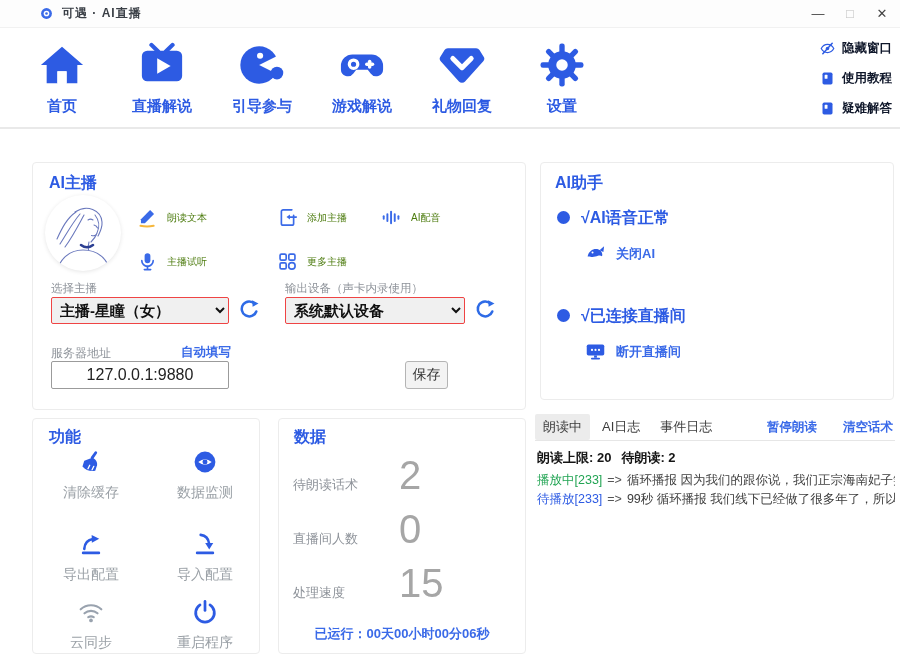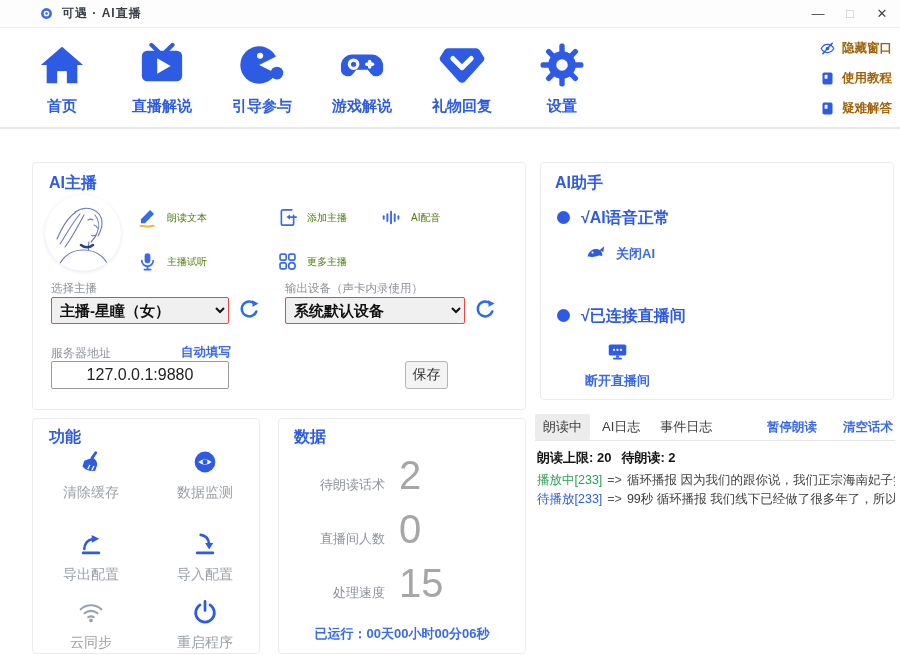--- a/index.html
+++ b/index.html
@@ -18,21 +18,21 @@
 
   
   .navbar { position:absolute; left:0; top:28px; width:900px; height:99px; background:#fff;
     display:flex; align-items:flex-start; padding:14px 0 0 12px; }
   .nav-item { width:100px; display:flex; flex-direction:column; align-items:center; cursor:pointer; }
   .nav-item svg { width:46px; height:46px; }
   .nav-label { margin-top:9px; font-size:15px; font-weight:600; color:#2d5be3; }
   .quick-links { position:absolute; right:8px; top:40px; display:flex; flex-direction:column; gap:13px; }
   .quick-link { display:flex; align-items:center; gap:7px; cursor:pointer; }
   .quick-link svg { width:15px; height:15px; }
-  .quick-label { font-size:12.5px; color:#a16207; font-weight:600; }
+  .quick-label { font-size:12.5px; color:#0f172a; font-weight:600; }
   .nav-divider { position:absolute; left:0; top:127px; width:900px; height:2px; background:#e9e9e9; }
 
   
   .panel { position:absolute; background:#fff; border:1px solid #ececec; border-radius:4px; }
   .panel-title { font-size:16px; font-weight:bold; color:#2d5be3; }
 
   #panel-anchor   { left:32px;  top:162px; width:494px; height:248px; }
   #panel-assistant{ left:540px; top:162px; width:354px; height:238px; }
   #panel-functions{ left:32px;  top:418px; width:228px; height:236px; }
   #panel-data     { left:278px; top:418px; width:248px; height:236px; }
@@ -67,21 +67,21 @@
   #panel-functions .panel-title { position:absolute; left:16px; top:8px; }
   .fn-item { position:absolute; width:104px; text-align:center; cursor:pointer; }
   .fn-item svg { width:26px; height:26px; }
   .fn-label { margin-top:5px; font-size:14px; color:#9aa0a6; }
   .fn-col1 { left:6px; } .fn-col2 { left:120px; }
   .fn-row1 { top:30px; } .fn-row2 { top:112px; } .fn-row3 { top:180px; }
 
   
   #panel-data .panel-title { position:absolute; left:15px; top:8px; }
   .stat { position:absolute; left:14px; display:flex; align-items:center; }
-  .stat-label { width:92px; text-align:right; font-size:13px; color:#8d9299;margin-top:20px; }
+  .stat-label { width:92px; font-size:13px; color:#8d9299;margin-top:20px; }
   .stat-value { margin-left:14px; font-size:40px; color:#a6a6a6; font-weight:300; line-height:1; }
   .stat1 { top:36px; } .stat2 { top:90px; } .stat3 { top:144px; }
   .uptime { position:absolute; left:0; bottom:10px; width:100%; text-align:center;
     font-size:13px; color:#3a6ae8; font-weight:600; }
 
   
   #panel-log { border:none; border-radius:0; }
   .log-tabs { display:flex; align-items:center; height:27px; border-bottom:1px solid #e6e6e6; padding-right:2px; }
   .log-tab { font-size:13px; color:#3c3c3c; padding:4px 8px; margin-right:4px; cursor:pointer; border-radius:2px; }
   .log-tab.active { background:#ececec; }
@@ -320,21 +320,21 @@
         <path d="M3,15.5 C4,9 10,5.5 15.5,7.3 c3.4,1.1 5,4.6 3.9,7.8 -1.3,-1 -2.9,-1.2 -4.6,-0.5 -2.3,0.9 -4.9,1.6 -7.4,1.3 -1.6,-0.2 -3.1,-0.4 -4.4,-0.4 z" fill="#2d5be3"></path>
         <polygon points="16.6,8.2 21.8,3.8 21,10.2" fill="#2d5be3"></polygon>
         <circle cx="8.6" cy="10.8" r="1.15" fill="#fff"></circle>
       </svg>
       <span class="lbl">关闭AI</span>
     </div>
 
     <div class="status-dot" style="left:16px; top:146px;"></div>
     <div class="status-text" style="left:40px; top:143px;">√已连接直播间</div>
 
-    <div class="sub-action" style="left:44px; top:178px;flex-direction:column;">
+    <div class="sub-action" style="left:44px; top:178px;">
       <svg viewBox="0 0 24 24">
         <rect x="2" y="4" width="20" height="12.5" rx="2" fill="#2d5be3"></rect>
         <circle cx="8" cy="10.2" r="1.25" fill="#fff"></circle>
           <circle cx="12" cy="10.2" r="1.25" fill="#fff"></circle>
           <circle cx="16" cy="10.2" r="1.25" fill="#fff"></circle>
         <rect x="10.4" y="16.5" width="3.2" height="2.6" fill="#2d5be3"></rect>
         <rect x="6.8" y="19.1" width="10.4" height="2" rx="1" fill="#2d5be3"></rect>
       </svg>
       <span class="lbl">断开直播间</span>
     </div>

